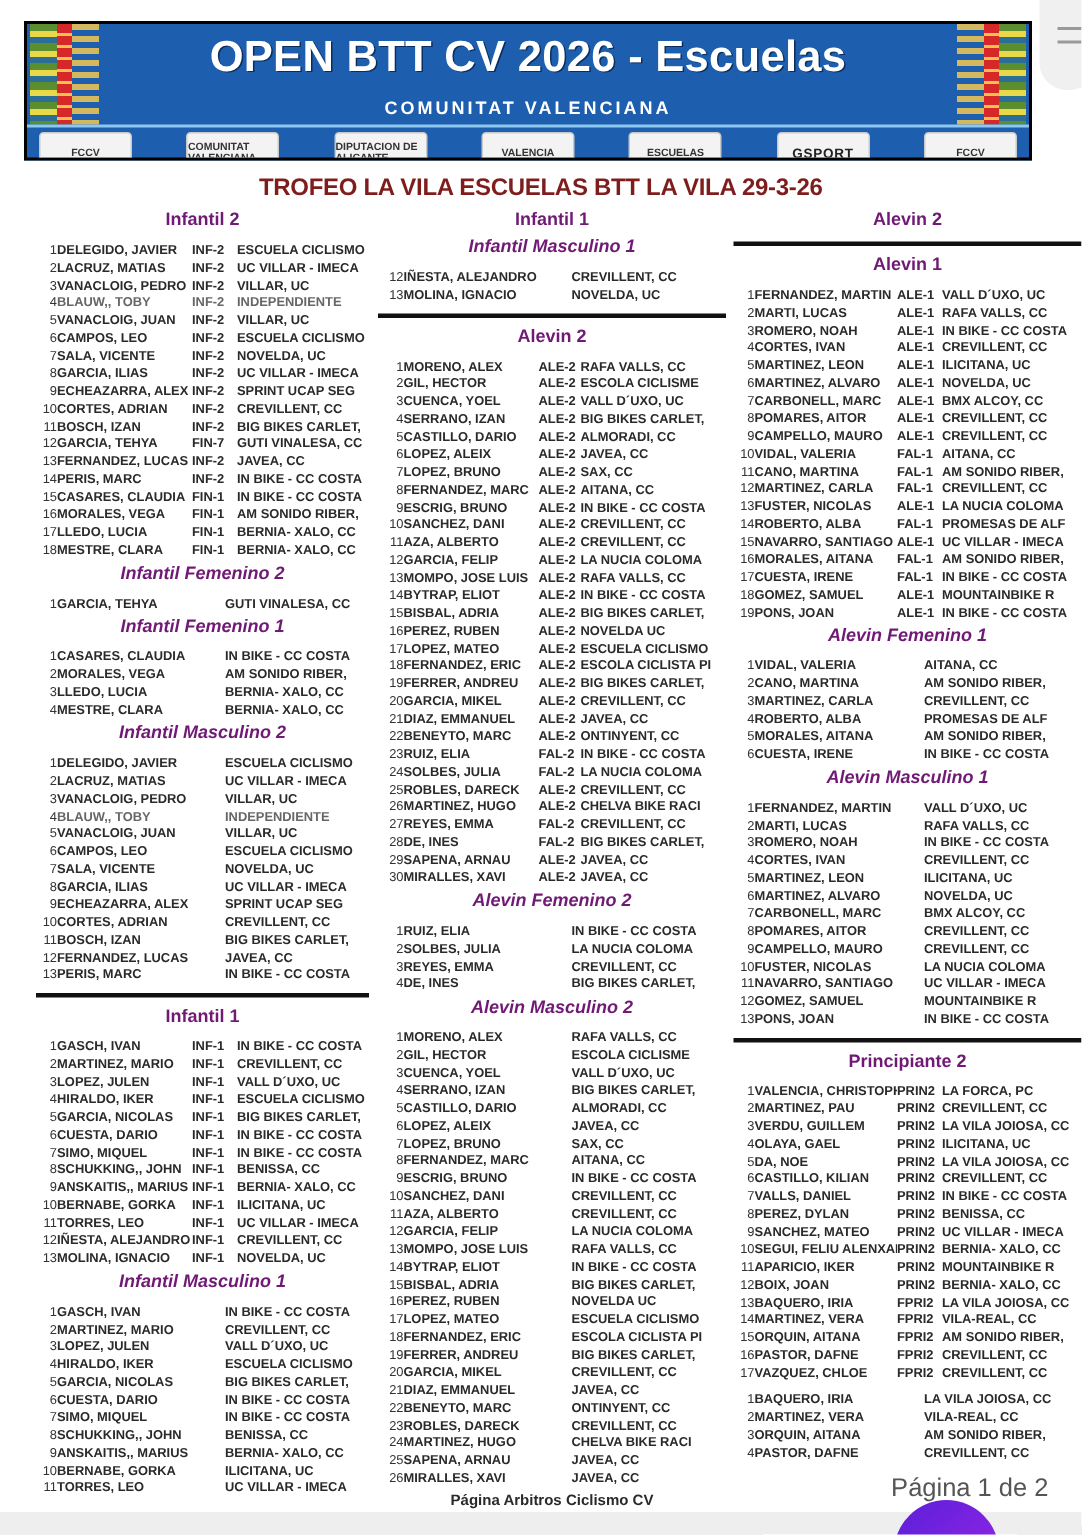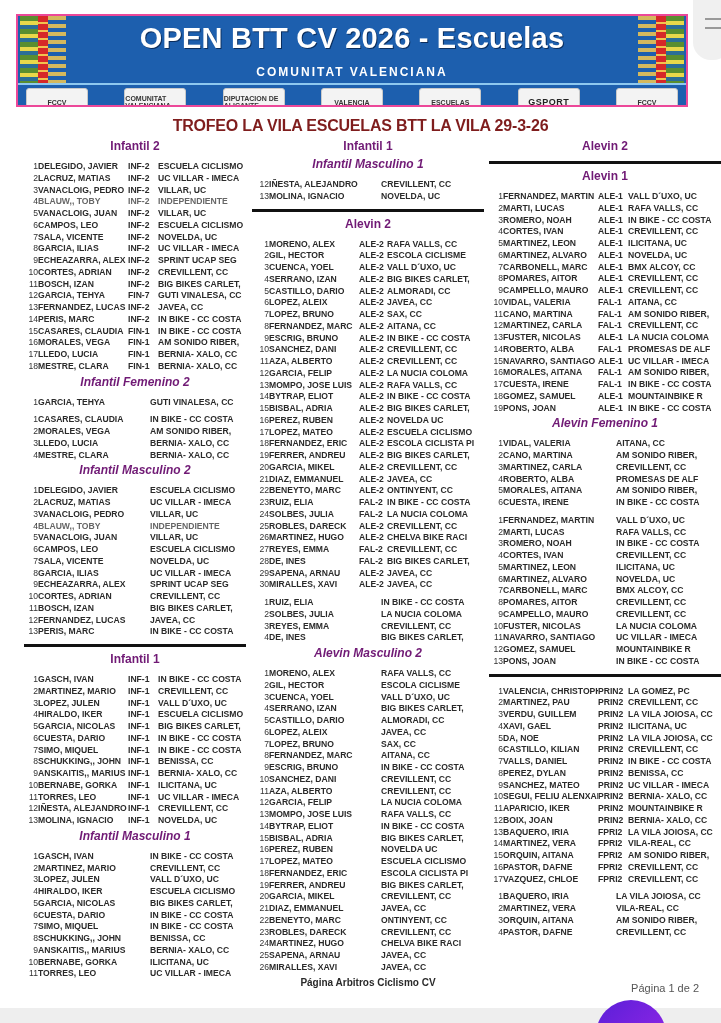--- a/index.html
+++ b/index.html
@@ -2,21 +2,21 @@
 <html><head>
 <meta charset="utf-8">
 <style>
   * { box-sizing: border-box; margin: 0; padding: 0; }
   html, body { width: 721px; height: 1023px; overflow: hidden; background: #ffffff; }
   body { font-family: "Liberation Sans", sans-serif; position: relative; color: #222; }
 
   
   .banner {
     position: absolute; left: 16px; top: 14px; width: 672px; height: 93px;
-    background: #1d5fae; border: 2px solid #ec4899; overflow: hidden; padding-left: 17px;
+    background: #1d5fae; border: 2px solid #000000; overflow: hidden; padding-left: 17px;
   }
   .banner-deco { position: absolute; top: 0; height: 67px; width: 44px; }
   .banner-deco.left { left: 0; }
   .banner-deco.right { right: 0; }
   .deco-green { position: absolute; top: 0; width: 18px; height: 67px;
     background: repeating-linear-gradient(180deg, #5a8e2f 0 5px, #e8d84a 5px 9px, #2b6e96 9px 13px); }
   .deco-red { position: absolute; top: 0; width: 10px; height: 67px;
     background: repeating-linear-gradient(180deg, #d62828 0 6px, #f2c14e 6px 8px); }
   .deco-fade { position: absolute; top: 0; width: 18px; height: 67px;
     background: repeating-linear-gradient(180deg, #f4c84f 0 4px, #1d5fae 4px 8px); opacity: .85; }
@@ -82,21 +82,21 @@
   .c2 .row .pos { width: 17px; }
   .c2 .row .name { width: 90px; }
   .c2 .row .cat { width: 28px; }
   .c3 .row .pos { width: 14px; }
   .c3 .row .name { width: 95px; }
   .c3 .row .cat { width: 30px; }
   .row.nocat .name { width: 112px; }
   .c3 .row.nocat .name { width: 113px; }
 
   .footer-credit { text-align: center; font-weight: bold; font-size: 10px; color: #2a2a2a; margin-top: 3px; }
-  .page-num { position: absolute; right: 22px; top: 982px; font-size: 11px; color: #555; }
+  .page-num { position: absolute; right: 22px; top: 982px; font-size: 17px; color: #555; }
   .bottom-bar { position: absolute; left: 0; right: 0; top: 1008px; height: 15px; background: #eeeeee; }
   .fab {
     position: absolute; left: 596px; top: 1000px; width: 70px; height: 70px; border-radius: 50%;
     background: linear-gradient(135deg, #5a1fd8, #9c27e8);
   }
 </style>
 </head>
 <body>
 
 <div class="banner">
@@ -242,20 +242,21 @@
       <span class="cat">FIN-1</span>
       <span class="club">BERNIA- XALO, CC</span>
     </div>
     <div class="sec-head italic">Infantil Femenino 2</div>
     <div class="sec-gap"></div>
     <div class="row nocat">
       <span class="pos">1</span>
       <span class="name">GARCIA, TEHYA</span>
       <span class="club">GUTI VINALESA, CC</span>
     </div>
+    <div class="sec-head italic">Infantil Femenino 1</div>
     <div class="sec-gap"></div>
     <div class="row nocat">
       <span class="pos">1</span>
       <span class="name">CASARES, CLAUDIA</span>
       <span class="club">IN BIKE - CC COSTA</span>
     </div>
     <div class="row nocat">
       <span class="pos">2</span>
       <span class="name">MORALES, VEGA</span>
       <span class="club">AM SONIDO RIBER,</span>
@@ -666,20 +667,21 @@
       <span class="name">SAPENA, ARNAU</span>
       <span class="cat">ALE-2</span>
       <span class="club">JAVEA, CC</span>
     </div>
     <div class="row">
       <span class="pos">30</span>
       <span class="name">MIRALLES, XAVI</span>
       <span class="cat">ALE-2</span>
       <span class="club">JAVEA, CC</span>
     </div>
+    <div class="sec-head italic">Alevin Femenino 2</div>
     <div class="sec-gap"></div>
     <div class="row nocat">
       <span class="pos">1</span>
       <span class="name">RUIZ, ELIA</span>
       <span class="club">IN BIKE - CC COSTA</span>
     </div>
     <div class="row nocat">
       <span class="pos">2</span>
       <span class="name">SOLBES, JULIA</span>
       <span class="club">LA NUCIA COLOMA</span>
@@ -972,20 +974,21 @@
     <div class="row nocat">
       <span class="pos">5</span>
       <span class="name">MORALES, AITANA</span>
       <span class="club">AM SONIDO RIBER,</span>
     </div>
     <div class="row nocat">
       <span class="pos">6</span>
       <span class="name">CUESTA, IRENE</span>
       <span class="club">IN BIKE - CC COSTA</span>
     </div>
+    <div class="sec-head italic">Alevin Masculino 1</div>
     <div class="sec-gap"></div>
     <div class="row nocat">
       <span class="pos">1</span>
       <span class="name">FERNANDEZ, MARTIN</span>
       <span class="club">VALL D´UXO, UC</span>
     </div>
     <div class="row nocat">
       <span class="pos">2</span>
       <span class="name">MARTI, LUCAS</span>
       <span class="club">RAFA VALLS, CC</span>
@@ -1039,42 +1042,43 @@
       <span class="pos">12</span>
       <span class="name">GOMEZ, SAMUEL</span>
       <span class="club">MOUNTAINBIKE R</span>
     </div>
     <div class="row nocat">
       <span class="pos">13</span>
       <span class="name">PONS, JOAN</span>
       <span class="club">IN BIKE - CC COSTA</span>
     </div>
     <div class="divider"></div>
+    <div class="sec-head">Principiante 2</div>
     <div class="sec-gap"></div>
     <div class="row">
       <span class="pos">1</span>
       <span class="name">VALENCIA, CHRISTOPH</span>
       <span class="cat">PRIN2</span>
-      <span class="club">LA GOMEZ, PC</span>
+      <span class="club">LA FORCA, PC</span>
     </div>
     <div class="row">
       <span class="pos">2</span>
       <span class="name">MARTINEZ, PAU</span>
       <span class="cat">PRIN2</span>
       <span class="club">CREVILLENT, CC</span>
     </div>
     <div class="row">
       <span class="pos">3</span>
       <span class="name">VERDU, GUILLEM</span>
       <span class="cat">PRIN2</span>
       <span class="club">LA VILA JOIOSA, CC</span>
     </div>
     <div class="row">
       <span class="pos">4</span>
-      <span class="name">XAVI, GAEL</span>
+      <span class="name">OLAYA, GAEL</span>
       <span class="cat">PRIN2</span>
       <span class="club">ILICITANA, UC</span>
     </div>
     <div class="row">
       <span class="pos">5</span>
       <span class="name">DA, NOE</span>
       <span class="cat">PRIN2</span>
       <span class="club">LA VILA JOIOSA, CC</span>
     </div>
     <div class="row">

